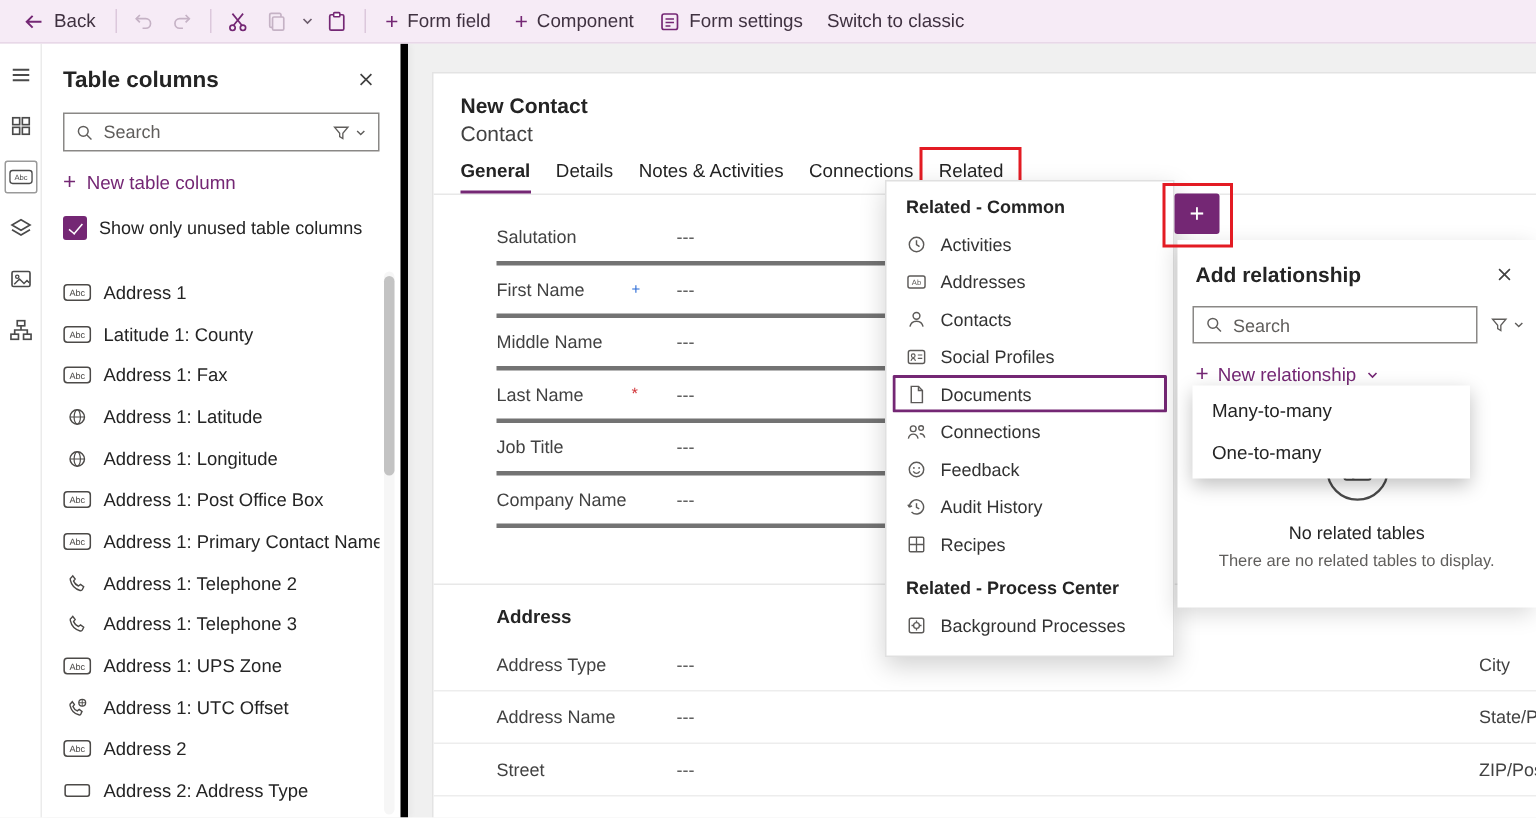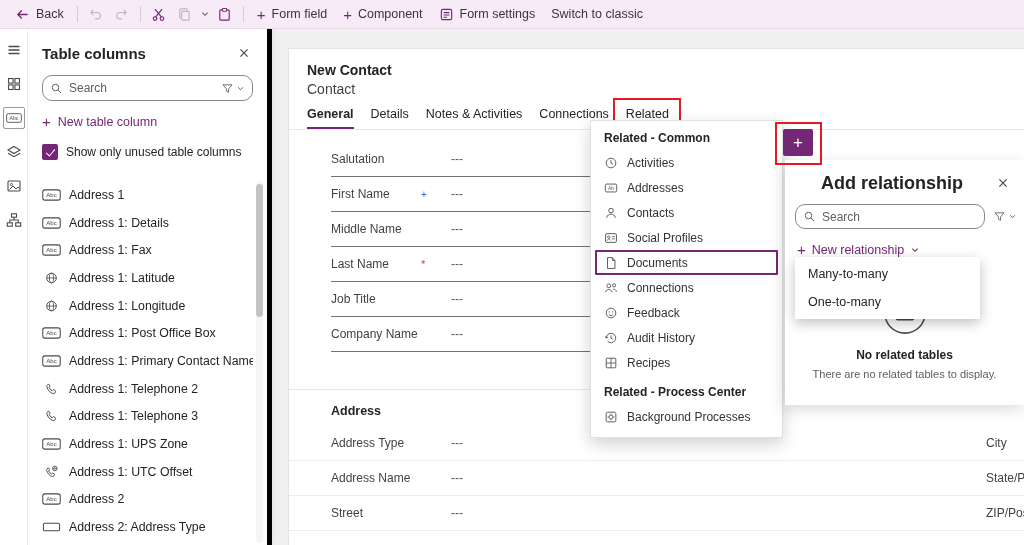--- a/index.html
+++ b/index.html
@@ -32,21 +32,21 @@
   .rail-btn.active{border:1px solid #9a9a9a;border-radius:2px;}
 
   
   .cpanel{position:absolute;top:29px;left:28px;width:244px;bottom:0;background:#fff;
           border-right:5px solid #000000;box-shadow:2px 0 4px rgba(0,0,0,.04);z-index:10;}
   .cp-head{display:flex;justify-content:space-between;align-items:center;padding:13px 12px 9px 14px;}
   .cp-title{font-size:15px;font-weight:700;color:#242424;}
   .iconbtn{width:22px;height:22px;display:flex;align-items:center;justify-content:center;background:none;
            border:none;color:#424242;cursor:pointer;}
   .iconbtn svg{width:12px;height:12px;}
-  .searchbox{height:26px;border:1px solid #8a8886;border-radius:10px;display:flex;align-items:center;
+  .searchbox{height:26px;border:1px solid #8a8886;border-radius:0;display:flex;align-items:center;
              gap:6px;padding:0 7px;background:#fff;}
   .searchbox svg{width:13px;height:13px;color:#605e5c;flex:none;}
   .searchbox input{flex:1;min-width:0;border:none;outline:none;background:transparent;font:inherit;
                    font-size:12px;color:#242424;}
   .searchbox input::placeholder{color:#605e5c;}
   .filterct{display:flex;align-items:center;gap:2px;color:#605e5c;background:none;border:none;cursor:pointer;}
   .filterct svg{width:13px;height:13px;}
   .filterct .chev svg{width:9px;height:9px;}
   .cp-search{margin:2px 14px 0;}
   .cp-newcol{display:flex;align-items:center;gap:7px;color:var(--accent);font-size:12.5px;
@@ -68,21 +68,21 @@
   .canvas{position:absolute;left:288px;top:48px;right:0;bottom:0;background:#fff;
           border-left:1px solid #e3e3e3;border-top:1px solid #e3e3e3;overflow:hidden;z-index:1;}
   .f-title{padding:13px 0 0 18px;font-size:14px;font-weight:700;color:#242424;}
   .f-sub{padding:3px 0 0 18px;font-size:14px;color:#424242;}
   .tabs{display:flex;gap:17px;padding:10px 0 0 18px;border-bottom:1px solid #e8e8e8;}
   .tab{font-size:12.5px;color:#242424;padding-bottom:8px;cursor:pointer;position:relative;}
   .tab.active{font-weight:700;border-bottom:2.5px solid var(--accent);padding-bottom:5.5px;}
   .tab.annotated::after{content:"";position:absolute;left:-13px;right:-12px;top:-9px;bottom:-4px;
                         border:2px solid var(--annot);pointer-events:none;}
   .fields{margin:12px 0 0 42px;width:263px;}
-  .frow{height:35px;display:flex;align-items:center;border-bottom:1px solid #737373;cursor:pointer;}
+  .frow{height:35px;display:flex;align-items:center;border-bottom:3px solid #737373;cursor:pointer;}
   .flabel{width:90px;font-size:12px;color:#424242;flex:none;}
   .fmark{width:30px;flex:none;font-size:11px;}
   .fmark.blue{color:var(--recommended);font-size:10px;}
   .fmark.red{color:var(--required);}
   .fvalue{font-size:12px;color:#555;}
   .addr{margin-top:37px;border-top:1px solid #e8e8e8;}
   .addr-h{padding:14px 0 8px 42px;font-size:12.5px;font-weight:700;color:#242424;}
   .arow{height:35px;border-bottom:1px solid #ededed;position:relative;cursor:pointer;}
   .alabel{position:absolute;left:42px;top:50%;transform:translateY(-50%);font-size:12px;color:#424242;}
   .avalue{position:absolute;left:162px;top:50%;transform:translateY(-50%);font-size:12px;color:#555;}
@@ -100,30 +100,30 @@
 
   
   .plus-btn{position:absolute;left:783px;top:129px;width:30px;height:27px;background:var(--accent);
             color:#fff;border:none;border-radius:2px;font-size:17px;line-height:1;display:flex;
             align-items:center;justify-content:center;cursor:pointer;z-index:17;}
   .plus-btn::after{content:"";position:absolute;left:-8px;top:-7px;right:-9px;bottom:-9px;
                    border:2px solid var(--annot);pointer-events:none;}
   .rpanel{position:absolute;left:785px;top:160px;right:0;height:245px;background:#fff;
           box-shadow:-2px 4px 14px rgba(0,0,0,.15);z-index:16;}
   .rp-head{display:flex;justify-content:space-between;align-items:center;padding:12px 10px 0 12px;}
-  .rp-title{font-size:18px;font-weight:700;color:#242424;margin-left:24px;}
+  .rp-title{font-size:14px;font-weight:700;color:#242424;}
   .rp-search-row{display:flex;align-items:center;gap:8px;margin:10px 10px 0;}
   .rp-search{flex:1;height:25px;}
   .rp-new{display:flex;align-items:center;gap:6px;color:var(--accent);font-size:12.5px;
           margin:13px 0 0 12px;background:none;border:none;cursor:pointer;}
   .rp-new .chev svg{width:10px;height:10px;}
   .rp-empty{position:absolute;left:0;right:0;top:130px;text-align:center;}
   .rp-empty-ic{width:46px;height:46px;margin:0 auto;}
   .rp-empty-ic svg{width:46px;height:46px;}
-  .rp-empty-title{font-size:12px;font-weight:700;color:#242424;margin-top:12px;}
+  .rp-empty-title{font-size:12px;font-weight:400;color:#242424;margin-top:12px;}
   .rp-empty-msg{font-size:11px;color:#605e5c;margin-top:6px;}
   .rp-popup{position:absolute;left:795px;top:257px;width:185px;background:#fff;
             box-shadow:0 4px 12px rgba(0,0,0,.25);z-index:18;padding:3px 0;}
   .rp-opt{height:28px;display:flex;align-items:center;padding-left:13px;font-size:12.5px;color:#242424;cursor:pointer;}
 </style>
 </head>
 <body>
 
 <header class="toolbar">
   <button class="tb-btn">
@@ -316,21 +316,21 @@
         </span>
         <span class="cl">Address 1</span>
       </div>
       <div class="col-row">
         <span class="ci">
           <svg viewBox="0 0 20 14">
             <rect x="0.8" y="1.6" width="18.4" height="10.8" rx="2.2" fill="none" stroke="currentColor" stroke-width="1.1"></rect>
             <text x="10" y="9.6" font-size="6.4" text-anchor="middle" fill="currentColor" font-family="inherit">Abc</text>
           </svg>
         </span>
-        <span class="cl">Address 1: Details</span>
+        <span class="cl">Latitude 1: County</span>
       </div>
       <div class="col-row">
         <span class="ci">
           <svg viewBox="0 0 20 14">
             <rect x="0.8" y="1.6" width="18.4" height="10.8" rx="2.2" fill="none" stroke="currentColor" stroke-width="1.1"></rect>
             <text x="10" y="9.6" font-size="6.4" text-anchor="middle" fill="currentColor" font-family="inherit">Abc</text>
           </svg>
         </span>
         <span class="cl">Address 1: Fax</span>
       </div>

